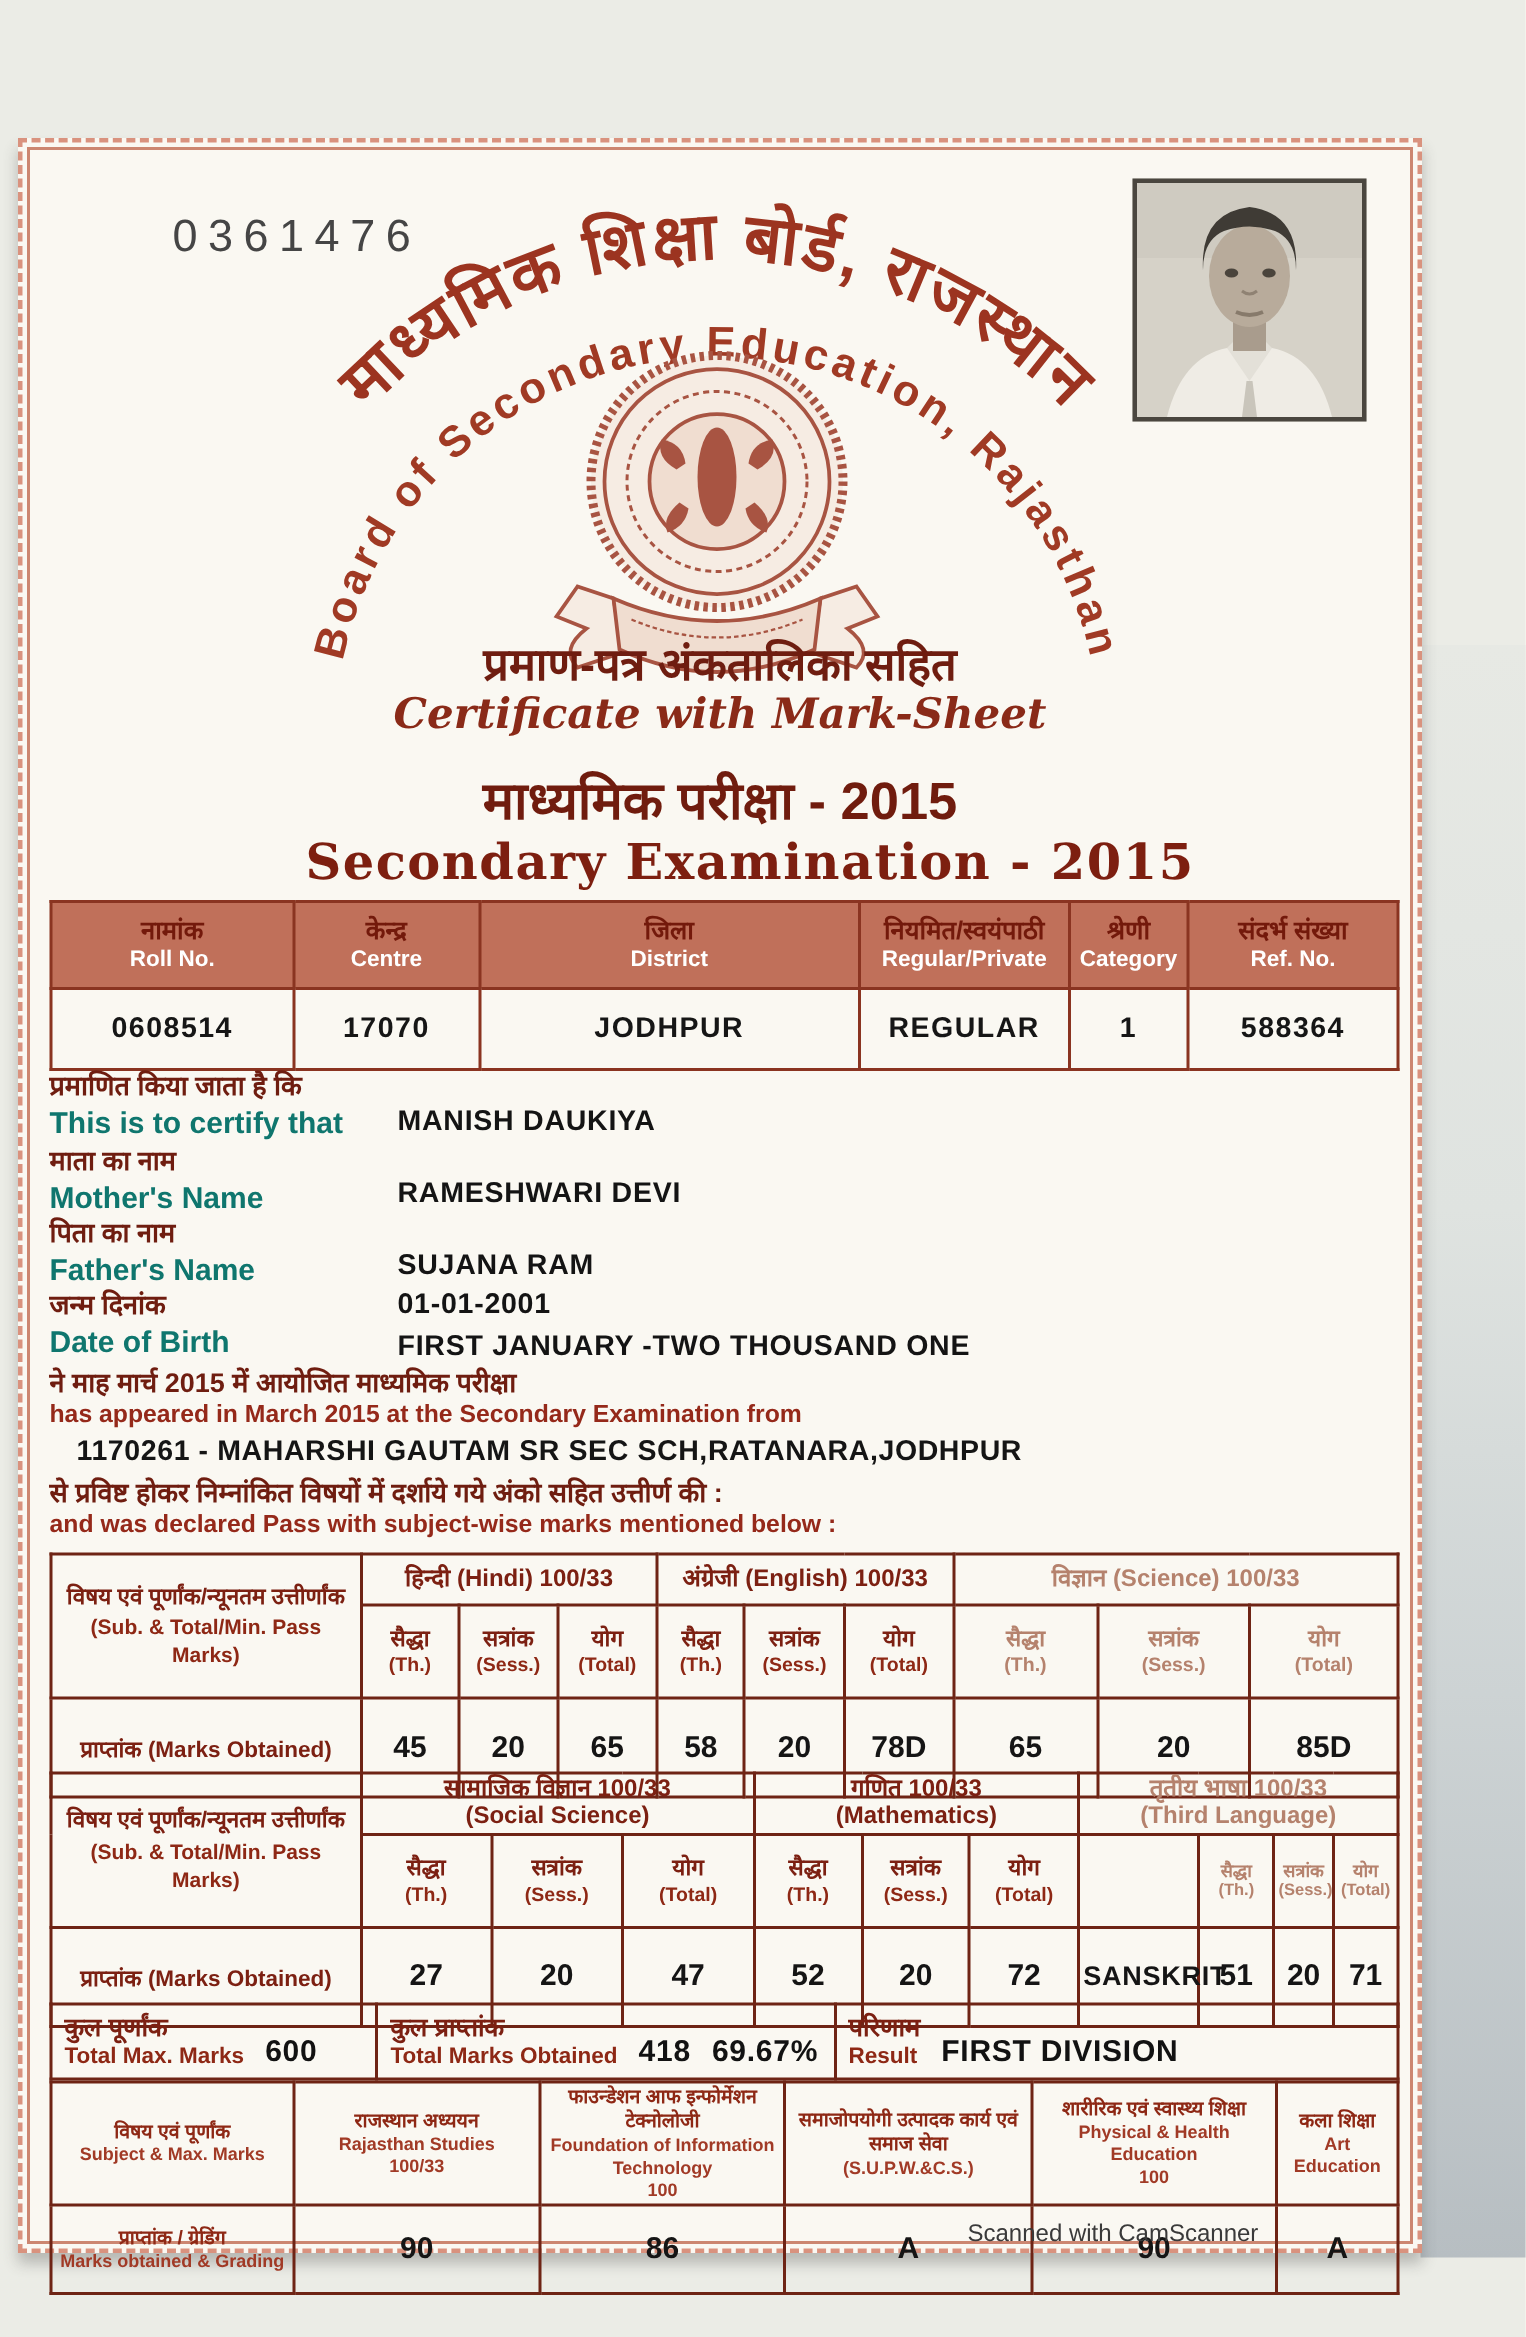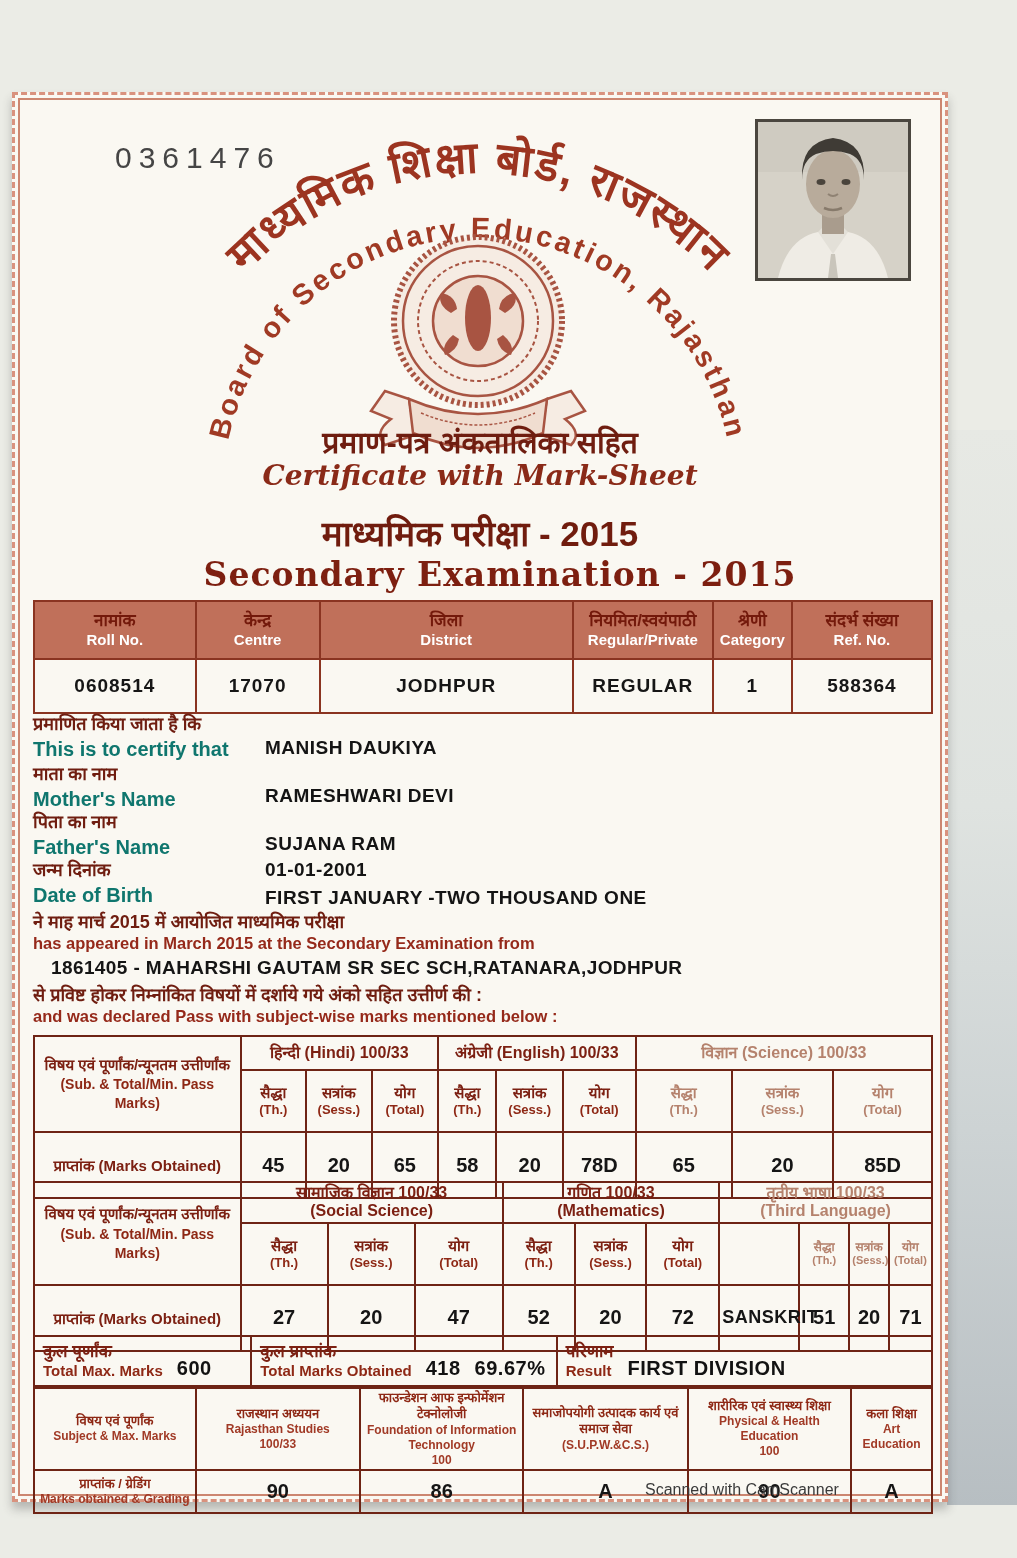--- a/index.html
+++ b/index.html
@@ -81,21 +81,21 @@
   .tot-flex { display:flex; align-items:flex-end; gap:14px; }
   .tot-lbl .hi { font-size:17px; font-weight:bold; color:#7c2012; line-height:1.2; }
   .tot-lbl .en { font-size:15px; font-weight:bold; color:#8e2815; line-height:1.2; }
   .tot-val { font-size:20px; font-weight:bold; color:#121212; letter-spacing:.5px; }
   
   .grading { position:absolute; left:18px; top:1292px; width:900px; }
   .grading td { border:2px solid #6e2415; text-align:center; vertical-align:middle; padding:1px; }
   .grading .hdr td { height:56px; }
   .grading .hdr .hi { font-size:13px; font-weight:bold; color:#8e2815; line-height:1.25; }
   .grading .hdr .en { font-size:12px; font-weight:bold; color:#a13a26; line-height:1.25; }
-  .grading .vals td { height:43px; font-size:20px; font-weight:bold; color:#151515; }
+  .grading .vals td { height:59px; font-size:20px; font-weight:bold; color:#151515; }
   .cam-footer { position:absolute; left:630px; top:1386px; font-size:16px; color:#3a3a3a; }
 </style>
 </head>
 <body>
 
 <div class="bg-strip"></div>
 
 <div class="doc">
   <div class="doc-inner"></div>
 
@@ -218,21 +218,21 @@
 
   <div class="srow" style="top:764px">
     <div class="hlabel">जन्म दिनांक</div>
     <div class="elabel">Date of Birth</div>
   </div>
   <div class="bval" style="top:764px">01-01-2001</div>
   <div class="bval" style="top:792px">FIRST JANUARY -TWO THOUSAND ONE</div>
 
   <div class="srow fullline-hi" style="top:814px">ने माह मार्च 2015 में आयोजित माध्यमिक परीक्षा</div>
   <div class="srow fullline-en" style="top:839px">has appeared in March 2015 at the Secondary Examination from</div>
-  <div class="srow school-line" style="top:862px; left:36px">1861405 - MAHARSHI GAUTAM SR SEC SCH,RATANARA,JODHPUR</div>
+  <div class="srow school-line" style="top:862px; left:36px">1170261 - MAHARSHI GAUTAM SR SEC SCH,RATANARA,JODHPUR</div>
   <div class="srow fullline-hi" style="top:887px">से प्रविष्ट होकर निम्नांकित विषयों में दर्शाये गये अंको सहित उत्तीर्ण की :</div>
   <div class="srow fullline-en" style="top:912px">and was declared Pass with subject-wise marks mentioned below :</div>
 
   <table class="marks" style="top:940px">
     <colgroup>
       <col style="width:23%">
       <col style="width:7.3%">
         <col style="width:7.3%">
         <col style="width:7.4%">
       <col style="width:6.5%">

